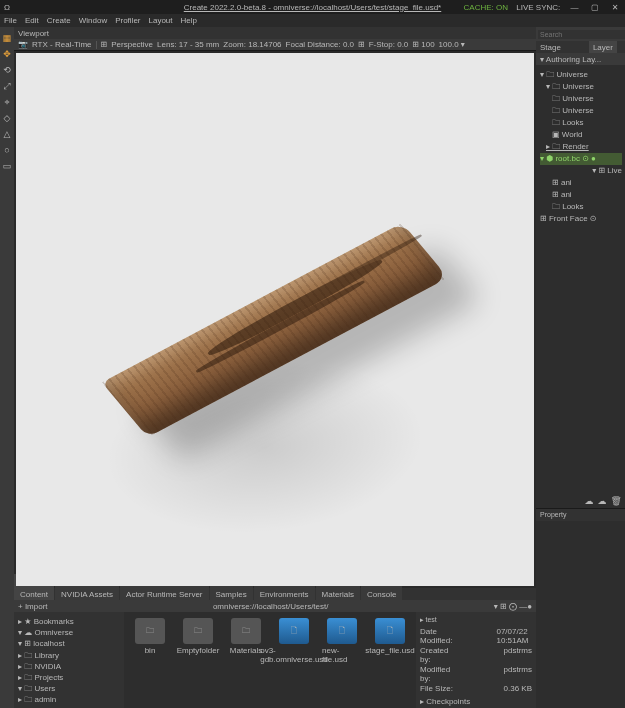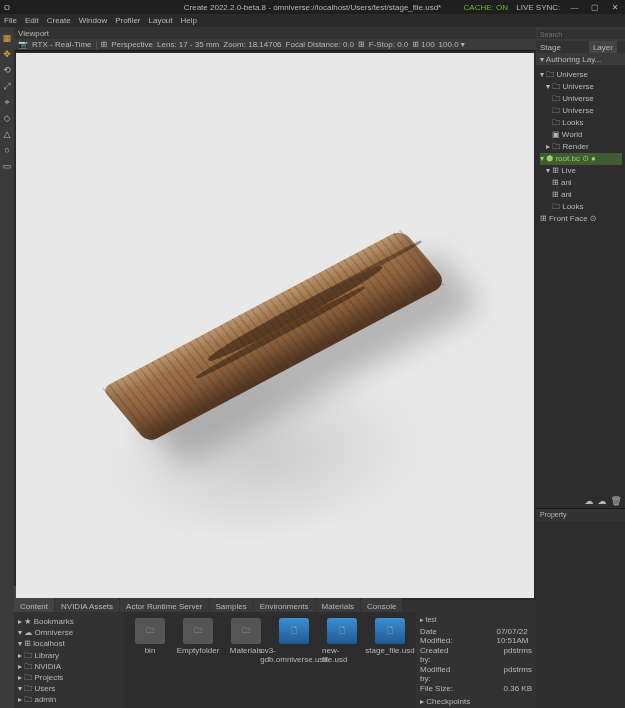--- a/index.html
+++ b/index.html
@@ -3,21 +3,21 @@
 <meta charset="utf-8">
 <style>
   :root{
     --bg:#2a2a2a;--bg2:#323232;--bg3:#3a3a3a;--bg4:#444;--panel:#2d2d2d;
     --text:#b8b8b8;--text-dim:#888;--accent:#6db33f;--orange:#e8a23a;
     --sel:#4a6;--border:#1a1a1a;--vp:#e8e8e8;
   }
   *{box-sizing:border-box;font-family:Arial,Helvetica,sans-serif;font-size:8px;color:var(--text);}
   html,body{margin:0;padding:0;width:625px;height:708px;background:var(--bg);overflow:hidden;}
   .titlebar{height:14px;background:#1e1e1e;display:flex;align-items:center;justify-content:space-between;padding:0 4px;font-size:7px;}
-  .titlebar .center{position:absolute;left:50%;transform:translateX(-50%);}
+  .titlebar .center{position:absolute;left:50%;transform:translateX(-50%);text-decoration:underline;}
   .titlebar .right span{margin-left:6px;}
   .winbtn{display:inline-block;width:12px;text-align:center;}
   .menubar{height:13px;background:var(--bg);display:flex;align-items:center;padding:0 4px;font-size:7px;}
   .menubar span{margin-right:8px;}
   .main{display:flex;height:calc(708px - 14px - 13px);}
   .ltool{width:16px;background:var(--bg3);display:flex;flex-direction:column;align-items:center;padding-top:4px;gap:2px;}
   .ltool .tb{width:14px;height:14px;display:flex;align-items:center;justify-content:center;font-size:9px;}
   .ltool .tb.orange{color:var(--orange);}
   .center{flex:1;display:flex;flex-direction:column;}
   .vp-head{height:12px;background:var(--bg2);display:flex;align-items:center;padding:0 4px;font-size:7px;}
@@ -120,20 +120,25 @@
 
     <div class="btabs">
       <span class="active">Content</span>
       <span>NVIDIA Assets</span>
       <span>Actor Runtime Server</span>
       <span>Samples</span>
       <span>Environments</span>
       <span>Materials</span>
       <span>Console</span>
     </div>
+    <div class="path">
+      <span>+ Import</span>
+      <span>omniverse://localhost/Users/test/</span>
+      <span>▾ ⊞ ⨀  —●</span>
+    </div>
     <div class="bpanel">
       <div class="tree">
         <div class="r">▸ ★ Bookmarks</div>
         <div class="r">▾ ☁ Omniverse</div>
         <div class="r">  ▾ ⊞ localhost</div>
         <div class="r">    ▸ 🗀 Library</div>
         <div class="r">    ▸ 🗀 NVIDIA</div>
         <div class="r">    ▸ 🗀 Projects</div>
         <div class="r">    ▾ 🗀 Users</div>
         <div class="r">      ▸ 🗀 admin</div>
@@ -204,23 +209,23 @@
     <div class="rhead">
         <span>▾ Authoring Lay...</span>
       </div>
     <div class="rtree" id="rtree">
         <div class="r" style="padding-left: 0px;">▾ 🗀 Universe</div>
         <div class="r" style="padding-left: 6px;">▾ 🗀 Universe</div>
         <div class="r" style="padding-left: 12px;">🗀 Universe</div>
         <div class="r" style="padding-left: 12px;">🗀 Universe</div>
         <div class="r" style="padding-left: 12px;">🗀 Looks</div>
         <div class="r" style="padding-left: 12px;">▣ World</div>
-        <div class="r" style="padding-left: 6px;">▸ 🗀 Render</div>
+        <div class="r" style="padding-left: 6px; text-decoration: underline;">▸ 🗀 Render</div>
         <div class="r sel" style="padding-left: 0px; color: rgb(143, 212, 106);">▾ ⬢ root.bc ⊙ ●</div>
-        <div class="r" style="padding-left: 6px;">▾ ⊞ Live</div>
+        <div class="r" style="padding-left: 6px; text-align: right;">▾ ⊞ Live</div>
         <div class="r" style="padding-left: 12px;">⊞ ani</div>
         <div class="r" style="padding-left: 12px;">⊞ ani</div>
         <div class="r" style="padding-left: 12px;">🗀 Looks</div>
         <div class="r" style="padding-left: 0px;">⊞ Front Face  ⊙</div>
       </div>
     <div class="ricons">
       <span>☁</span>
       <span>☁</span>
       <span>🗑</span>
     </div>

